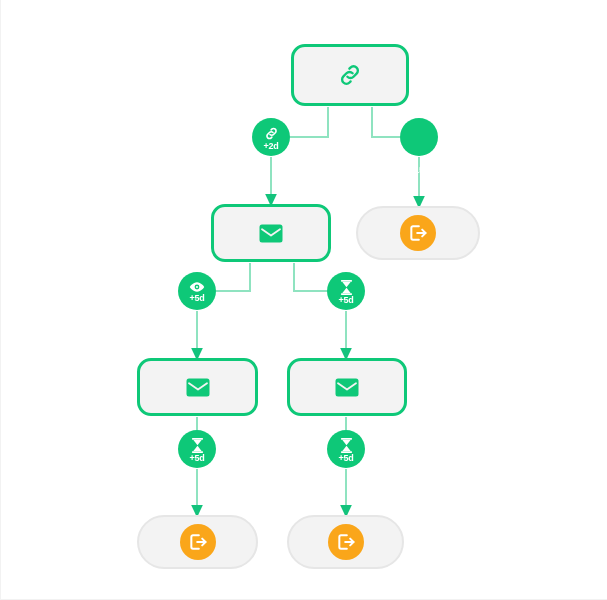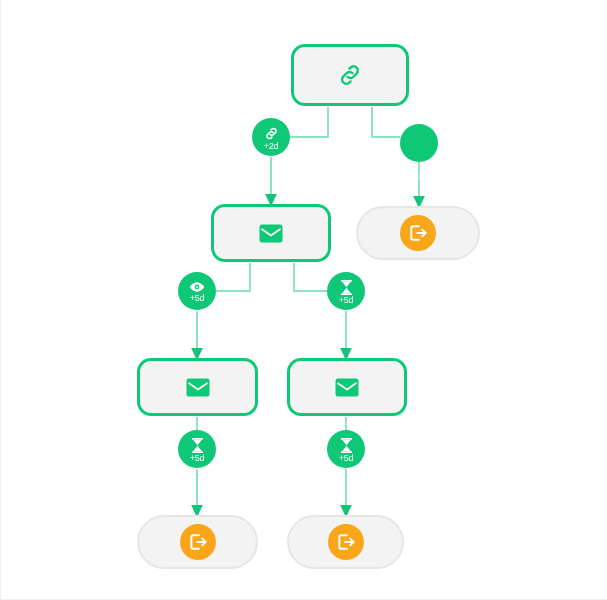--- a/index.html
+++ b/index.html
@@ -65,21 +65,21 @@
     flex-direction:column;
     align-items:center;
     justify-content:center;
     box-sizing:border-box;
     padding-top:2px;
   }
   .badge .b-ico{ line-height:0; display:block; margin-bottom:0px; }
   .badge .b-lbl{
     color:#ffffff;
     font-size:9px;
-    font-weight:normal;
+    font-weight:bold;
     line-height:9px;
     letter-spacing:-0.2px;
     margin-top:1px;
   }
 </style>
 </head>
 <body>
 
 <div id="canvas">
 
@@ -186,21 +186,21 @@
   <div class="badge" style="left:251px;top:118px;">
     <span class="b-ico">
       <svg width="15" height="15" viewBox="0 0 24 24" fill="none" stroke="#ffffff" stroke-width="2.6" stroke-linecap="round">
         <path d="M9.6 13.6a4 4 0 0 0 5.66 0l2.83-2.83a4 4 0 1 0-5.66-5.66l-1 1"></path>
         <path d="M14.4 10.4a4 4 0 0 0-5.66 0L5.9 13.24a4 4 0 1 0 5.66 5.66l1-1"></path>
       </svg>
     </span>
     <span class="b-lbl">+2d</span>
   </div>
 
-  <div class="badge" style="left:399px;top:124px;gap:48px;">
+  <div class="badge" style="left:399px;top:118px;gap:48px;">
     <span class="b-ico">
       <svg width="13" height="15" viewBox="0 0 14 16" fill="#ffffff">
         <rect x="1" y="0" width="12" height="1.9" rx="0.8"></rect>
         <rect x="1" y="14.1" width="12" height="1.9" rx="0.8"></rect>
         <path d="M2.6 2.1 h8.8 L7 7.6 z"></path>
         <path d="M7 8.4 L11.4 13.9 h-8.8 z"></path>
       </svg>
     </span>
     <span class="b-lbl">+15d</span>
   </div>

